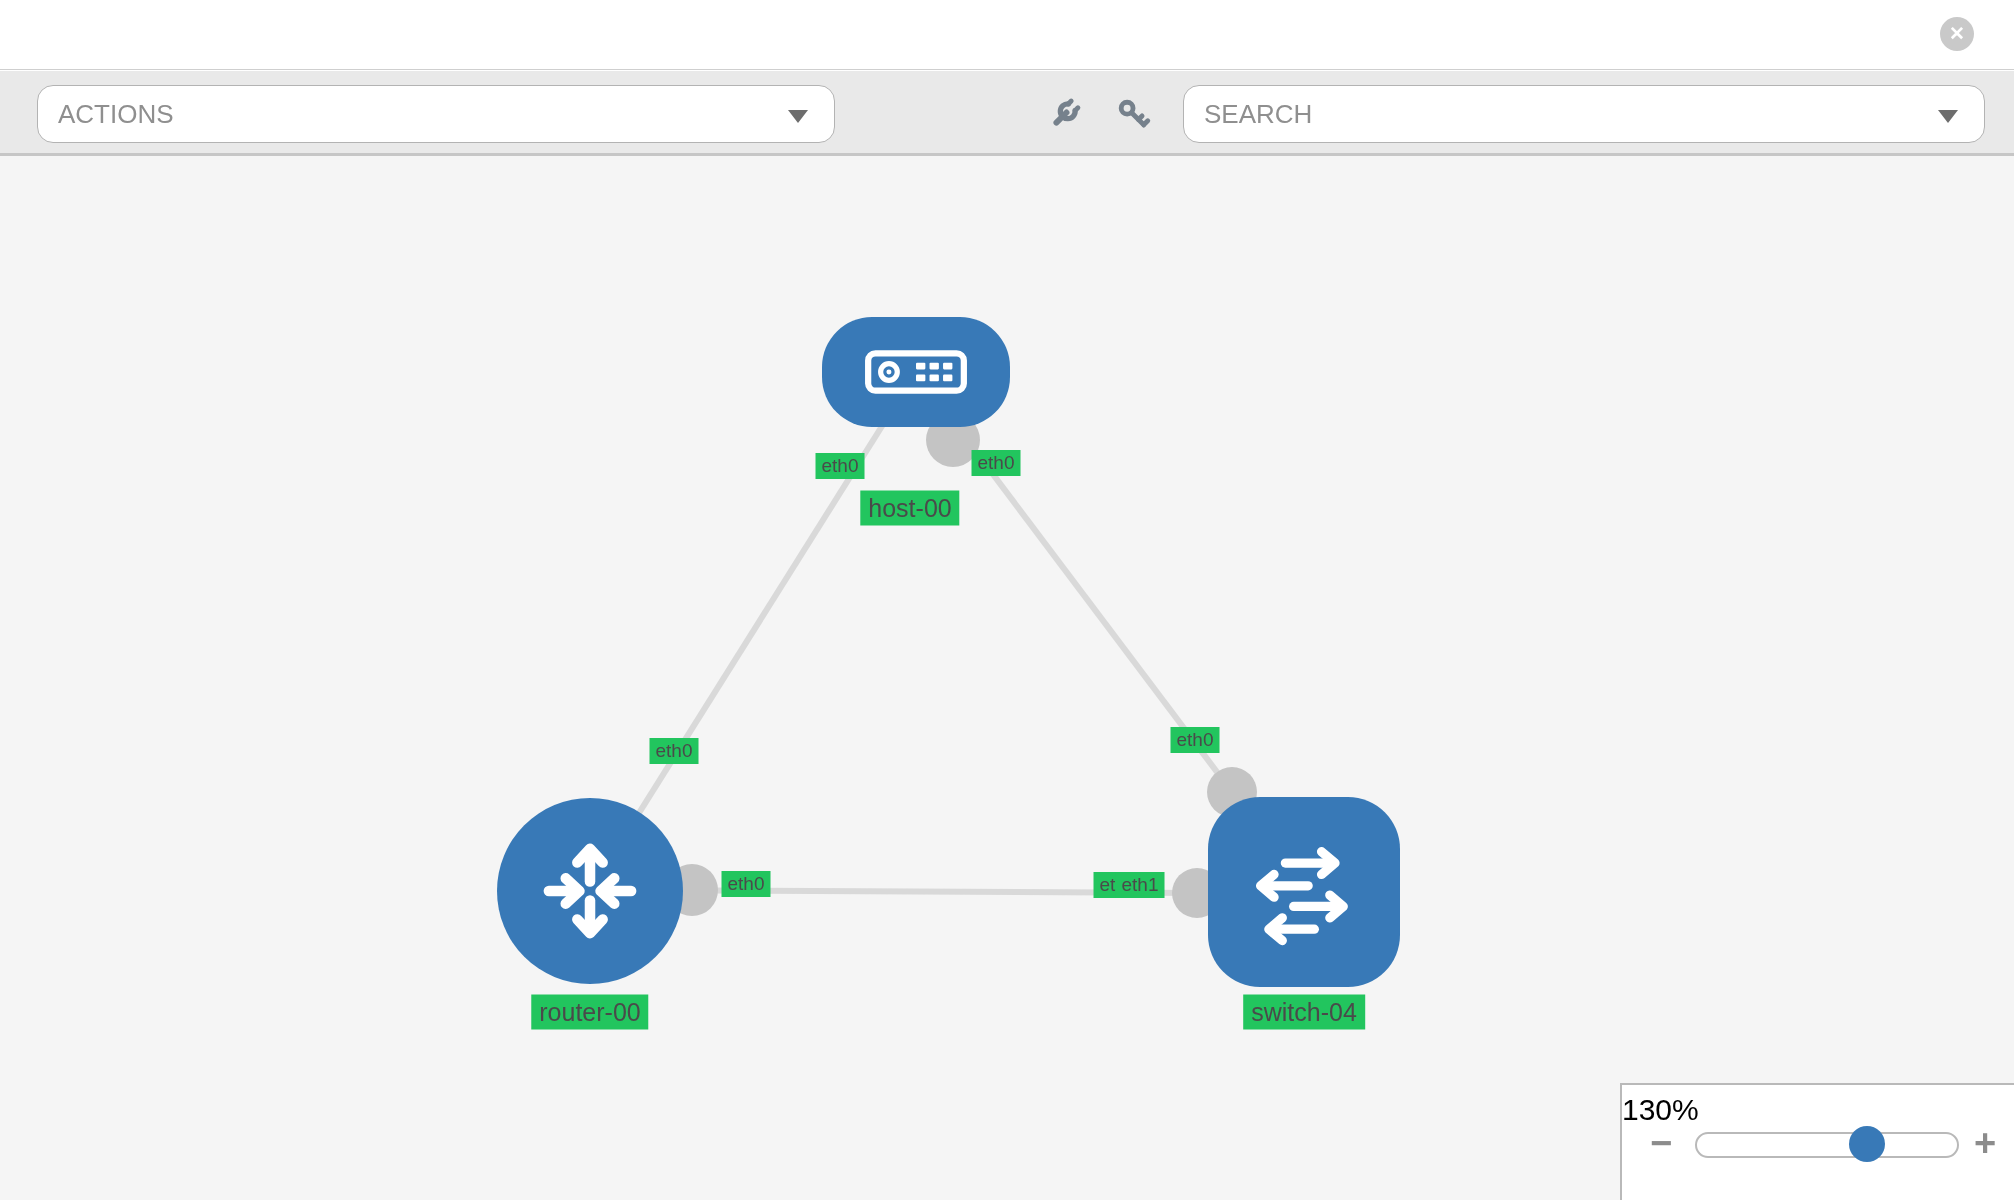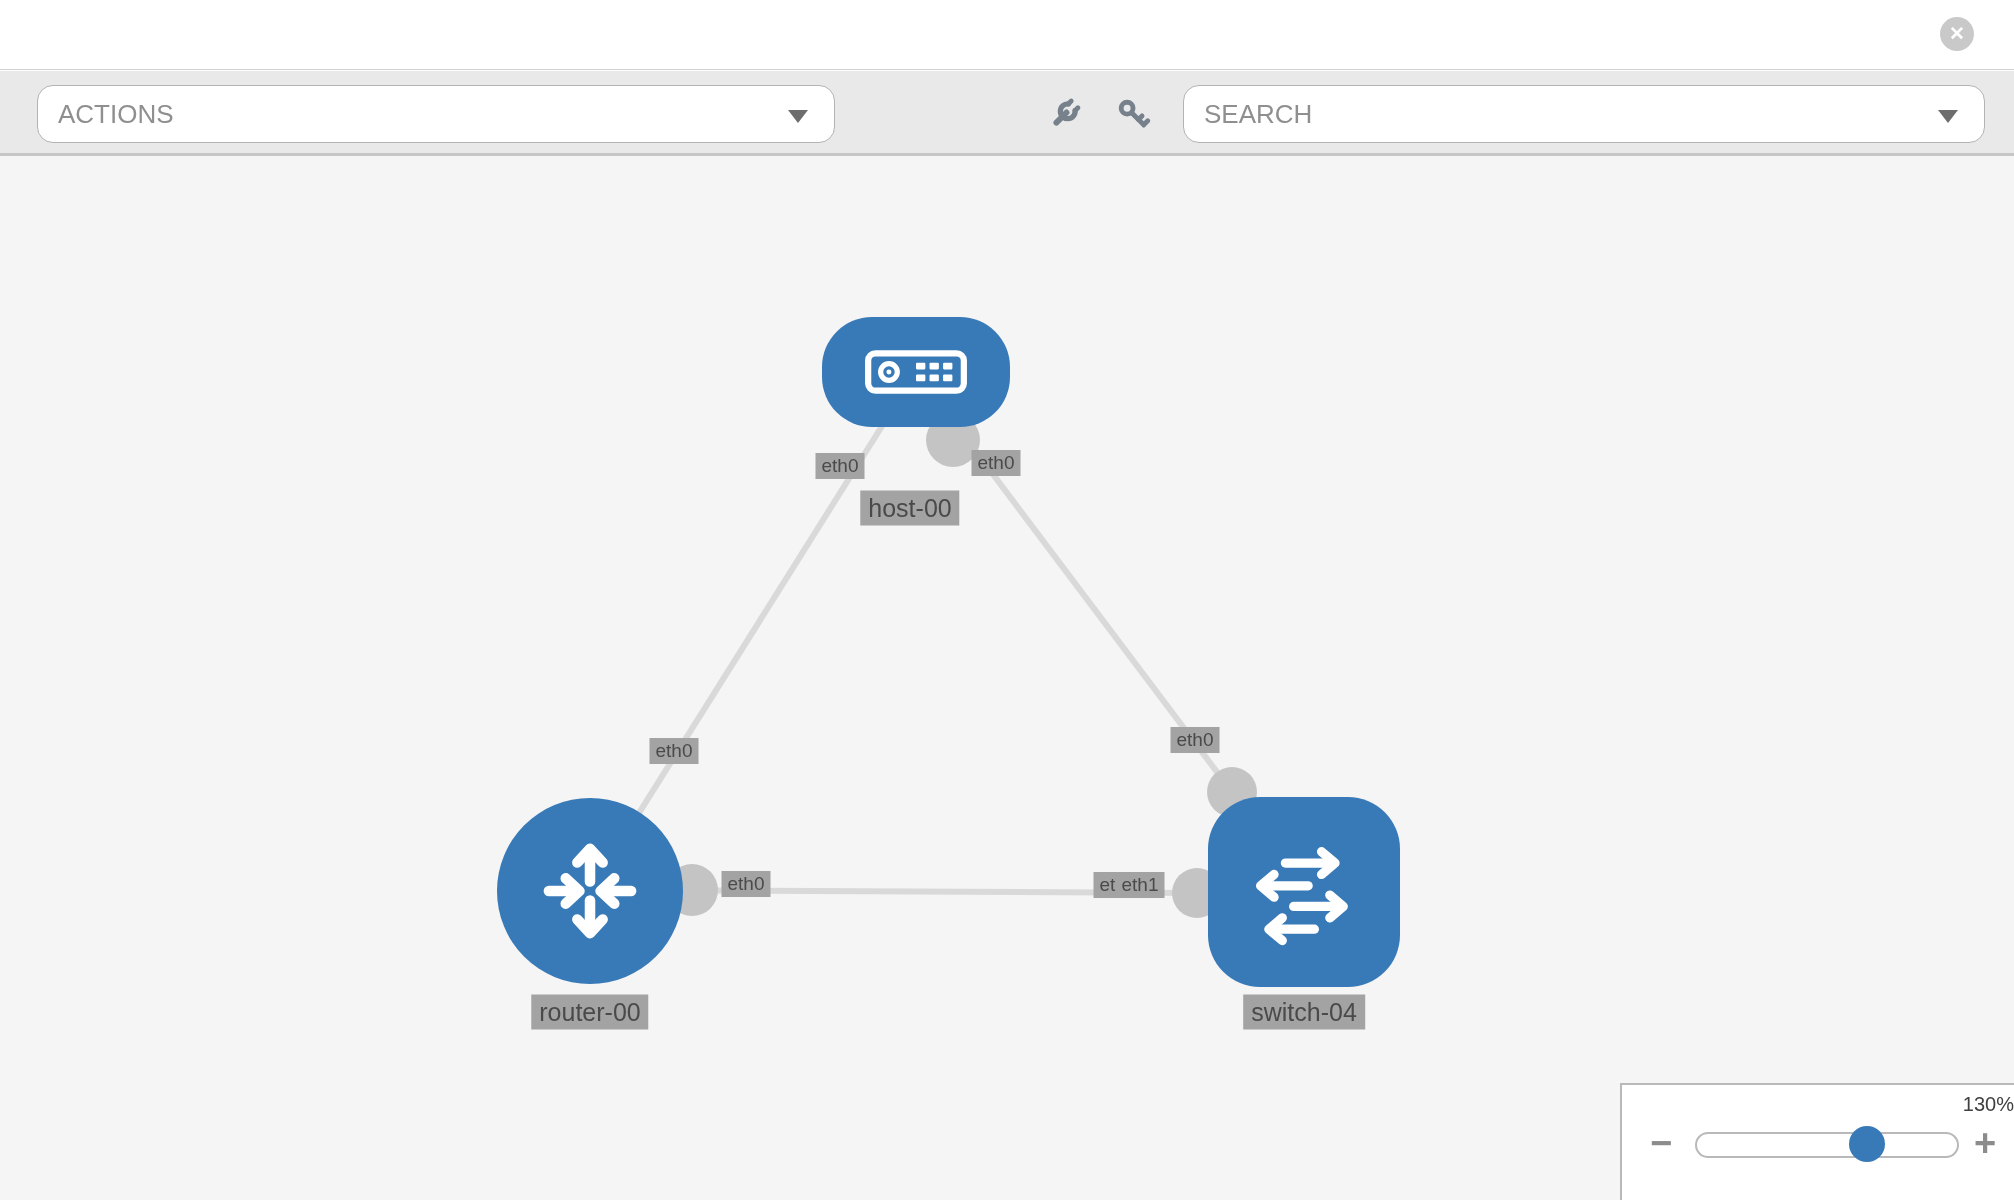--- a/index.html
+++ b/index.html
@@ -37,30 +37,30 @@
   .canvas { position:absolute; left:0; top:156px; width:2014px; height:1044px;
             background:#f5f5f5; overflow:hidden; }
   .edges-svg { position:absolute; left:0; top:0; z-index:1; }
 
   .node { position:absolute; z-index:2; background:#3879b7; display:flex;
           align-items:center; justify-content:center; cursor:pointer; }
   .node-host   { left:822px;  top:161px; width:188px; height:110px; border-radius:50px; }
   .node-router { left:497px;  top:642px; width:186px; height:186px; border-radius:50%; }
   .node-switch { left:1208px; top:641px; width:192px; height:190px; border-radius:52px; }
 
-  .nlabel, .plabel { position:absolute; z-index:3; background:#a3a3a3; color:#4a4a4a;
+  .nlabel, .plabel { position:absolute; z-index:3; background:#22c55e; color:#4a4a4a;
                      transform:translate(-50%,-50%); white-space:nowrap; }
   .nlabel { font-size:25px; padding:3px 8px; }
   .plabel { font-size:19px; padding:2px 6px; }
 
   
   .zoom-panel { position:absolute; left:1620px; top:927px; width:396px; height:120px;
                 background:#ffffff; border:2px solid #b9b9b9; z-index:4; }
-  .zoom-level { position:absolute; left:0; top:8px; width:100%; text-align:right;
-                font-size:20px; color:#404040; }
+  .zoom-level { position:absolute; left:0; top:8px; width:100%; text-align:left;
+                font-size:30px; color:#000000; }
   .zoom-minus, .zoom-plus { position:absolute; top:28px; font-size:38px; font-weight:700;
                             color:#8c8c8c; cursor:pointer; line-height:60px; }
   .zoom-minus { left:28px; }
   .zoom-plus  { left:352px; }
   .zoom-track { position:absolute; left:73px; top:47px; width:264px; height:26px;
                 background:#ffffff; border:2px solid #b9b9b9; border-radius:13px; cursor:pointer; }
   .zoom-knob  { position:absolute; left:152px; top:-8px; width:36px; height:36px;
                 border-radius:50%; background:#3879b7; cursor:grab; }
 </style>
 </head>

